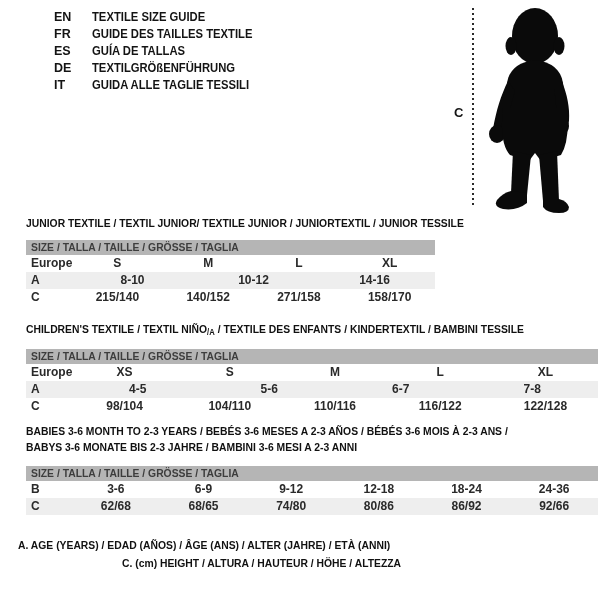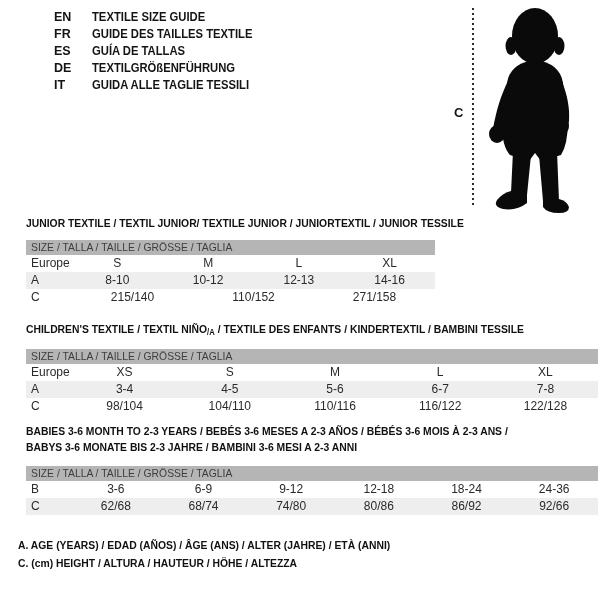--- a/index.html
+++ b/index.html
@@ -20,31 +20,31 @@
   .measure-label{position:absolute;left:454px;top:105px;font-size:13px;font-weight:700;color:#141414;}
   .toddler-svg{position:absolute;left:477px;top:3px;}
 
   
   .section{position:absolute;left:26px;}
   #sec0{top:215px;width:409px;}
   #sec1{top:321px;width:572px;}
   #sec2{top:423px;width:572px;}
   .sec-title{font-size:11.5px;font-weight:700;color:#111;line-height:16px;white-space:nowrap;}
   .sub{font-size:8.5px;vertical-align:-2px;}
-  .size-table{margin-top:9px;}
+  .size-table{margin-top:9px;font-weight:bold;}
   #sec2 .size-table{margin-top:11px;}
   .size-bar{height:15px;line-height:15px;background:var(--bar-bg,#b5b5b5);color:#3d3d3d;
     padding-left:5px;font-size:11.5px;}
   .t-row{display:flex;height:17px;line-height:17px;font-size:12px;color:#2a2a2a;align-items:flex-end;}
   .t-row.shaded{background:var(--row-shade,#eeeeee);}
   .t-label{flex:0 0 46px;width:46px;padding-left:5px;box-sizing:border-box;}
   .t-cell{flex:1;text-align:center;}
 
   
-  .footnotes{position:absolute;left:18px;top:537px;}
+  .footnotes{position:absolute;left:18px;top:537px;text-align:right;}
   .foot-row{height:17.5px;line-height:17.5px;font-size:11.5px;font-weight:700;color:#111;}
 </style>
 </head>
 <body>
 
 <div class="page" style="--bar-bg: #b5b5b5; --row-shade: #eeeeee; background: rgb(255, 255, 255);">
 
   <div class="lang-block">
       <div class="lang-row">
         <span class="lang-code">EN</span>
@@ -105,46 +105,45 @@
             <span class="t-label">Europe</span>
             <span class="t-cell">S</span>
             <span class="t-cell">M</span>
             <span class="t-cell">L</span>
             <span class="t-cell">XL</span>
           </div>
           <div class="t-row shaded">
             <span class="t-label">A</span>
             <span class="t-cell">8-10</span>
             <span class="t-cell">10-12</span>
-            <span class="t-cell">12-13</span>
             <span class="t-cell">14-16</span>
           </div>
           <div class="t-row">
             <span class="t-label">C</span>
             <span class="t-cell">215/140</span>
-            <span class="t-cell">110/152</span>
+            <span class="t-cell">140/152</span>
             <span class="t-cell">271/158</span>
+            <span class="t-cell">158/170</span>
           </div>
         </div>
       </div>
     <div class="section" id="sec1">
         <div class="sec-title"><span class="cond"><span>CHILDREN'S TEXTILE / TEXTIL NIÑO</span><span class="sub">/A</span><span> / TEXTILE DES ENFANTS / KINDERTEXTIL / BAMBINI TESSILE</span></span></div>
         <div class="size-table">
           <div class="size-bar"><span class="cond">SIZE / TALLA / TAILLE / GRÖSSE / TAGLIA</span></div>
           <div class="t-row">
             <span class="t-label">Europe</span>
             <span class="t-cell">XS</span>
             <span class="t-cell">S</span>
             <span class="t-cell">M</span>
             <span class="t-cell">L</span>
             <span class="t-cell">XL</span>
           </div>
           <div class="t-row shaded">
             <span class="t-label">A</span>
-            <span class="t-cell">3-4</span>
             <span class="t-cell">4-5</span>
             <span class="t-cell">5-6</span>
             <span class="t-cell">6-7</span>
             <span class="t-cell">7-8</span>
           </div>
           <div class="t-row">
             <span class="t-label">C</span>
             <span class="t-cell">98/104</span>
             <span class="t-cell">104/110</span>
             <span class="t-cell">110/116</span>
@@ -163,21 +162,21 @@
             <span class="t-cell">3-6</span>
             <span class="t-cell">6-9</span>
             <span class="t-cell">9-12</span>
             <span class="t-cell">12-18</span>
             <span class="t-cell">18-24</span>
             <span class="t-cell">24-36</span>
           </div>
           <div class="t-row shaded">
             <span class="t-label">C</span>
             <span class="t-cell">62/68</span>
-            <span class="t-cell">68/74</span>
+            <span class="t-cell">68/65</span>
             <span class="t-cell">74/80</span>
             <span class="t-cell">80/86</span>
             <span class="t-cell">86/92</span>
             <span class="t-cell">92/66</span>
           </div>
         </div>
       </div>
   </div>
 
   <div class="footnotes">

